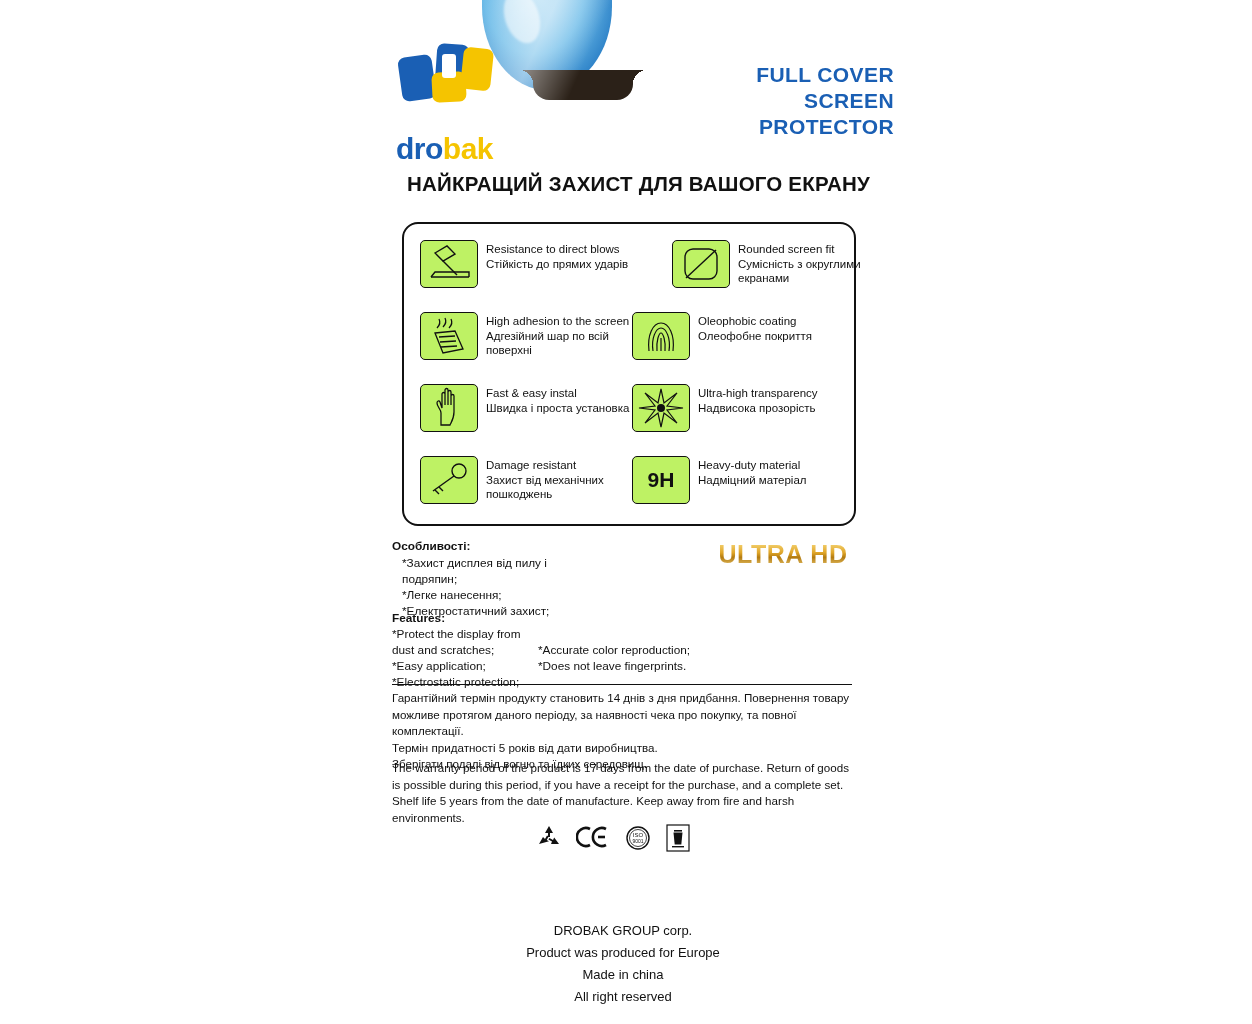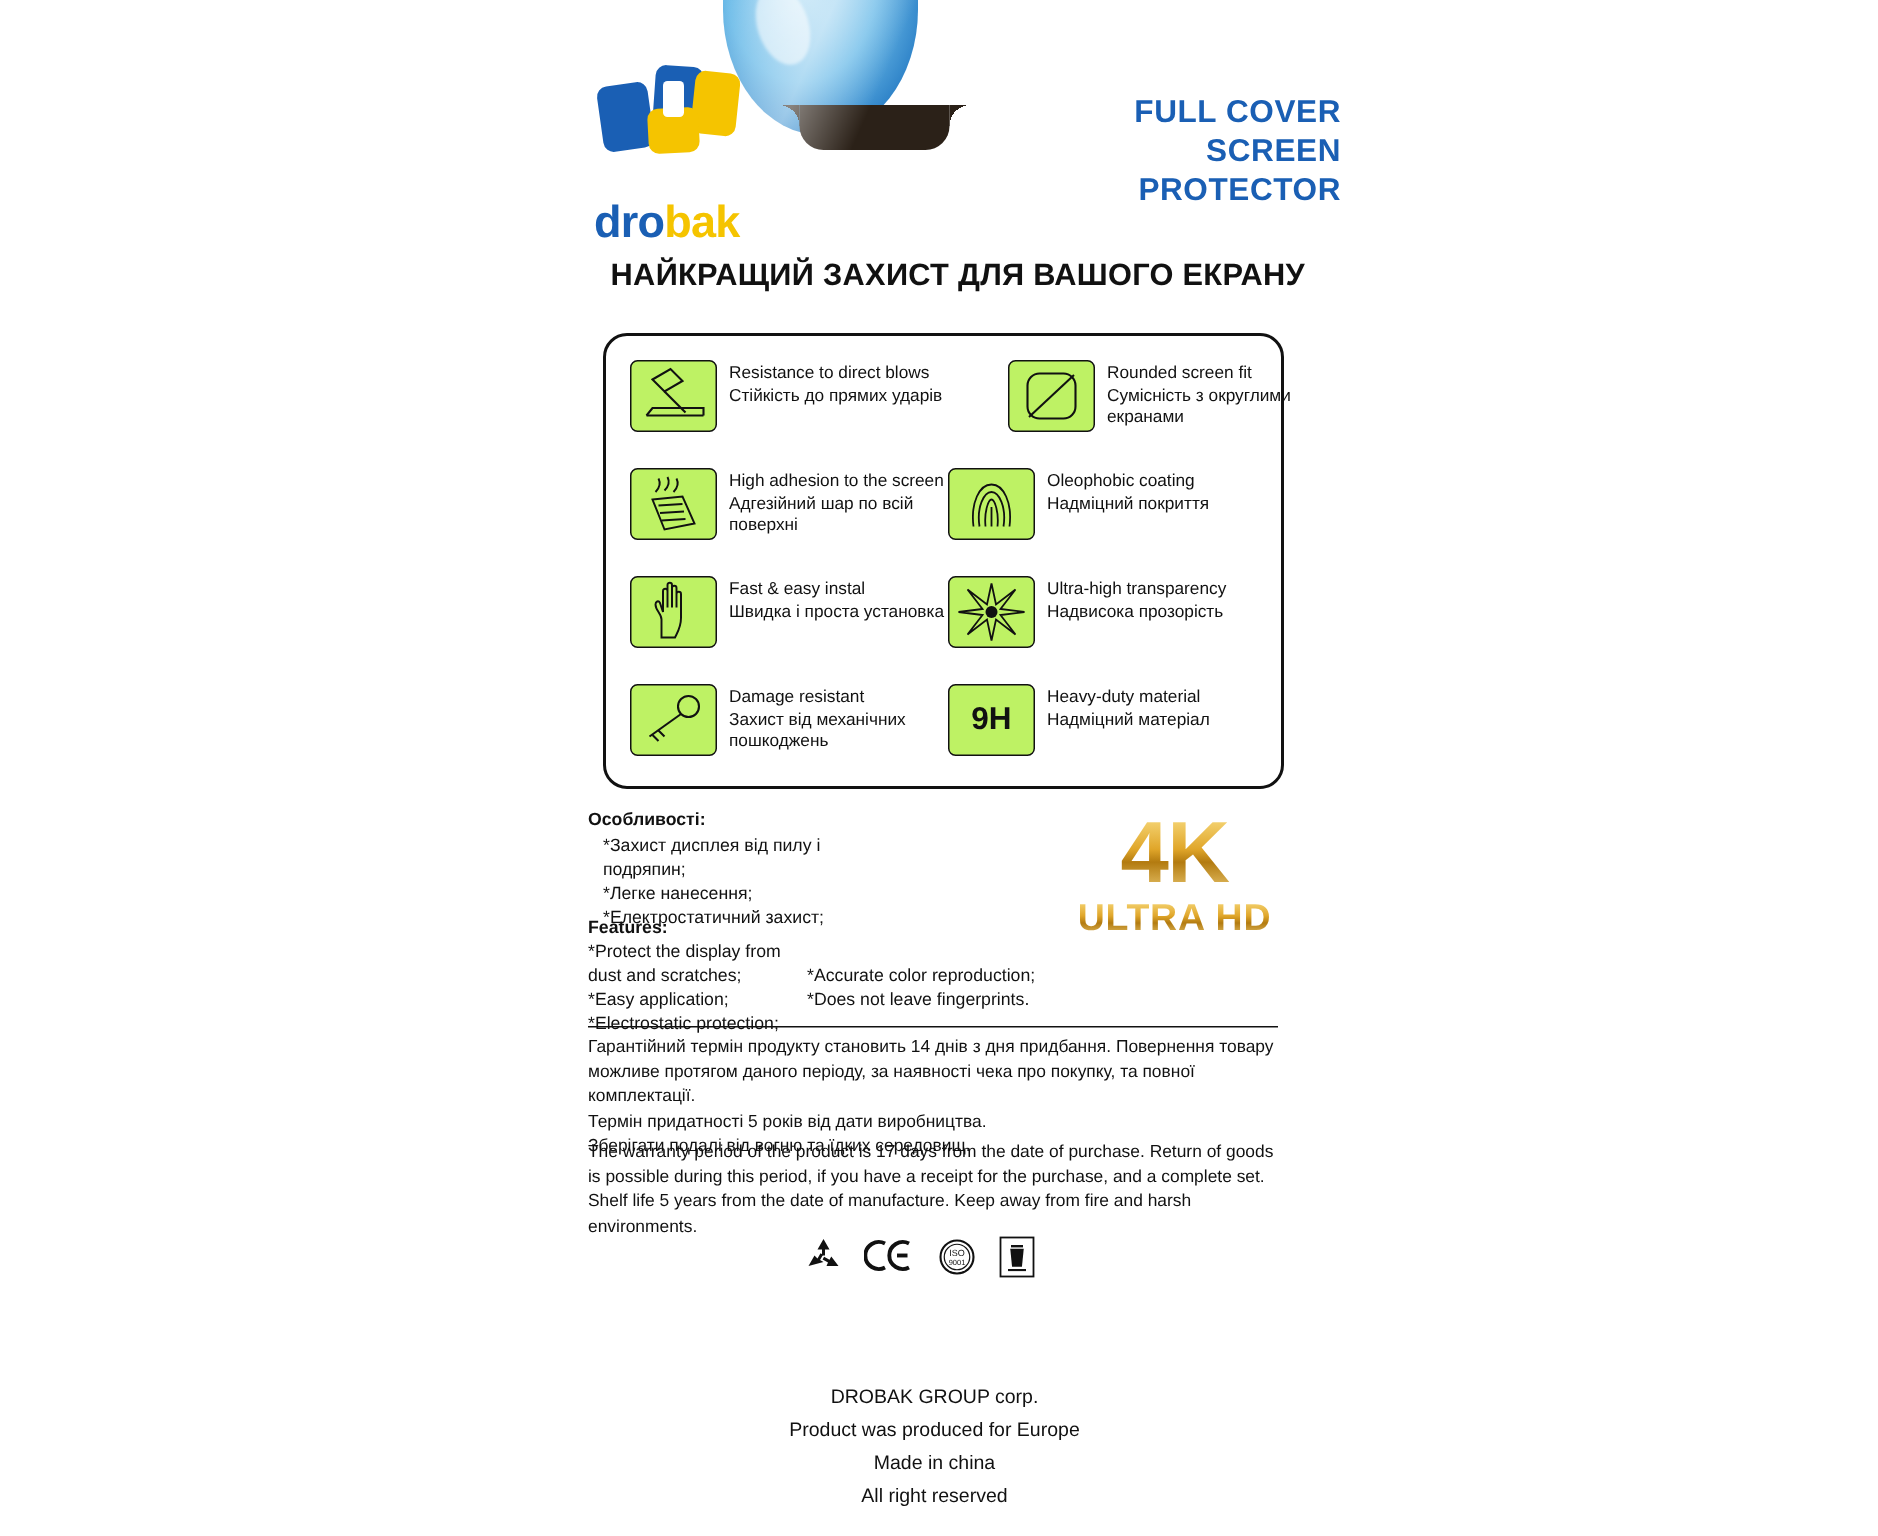--- a/index.html
+++ b/index.html
@@ -413,21 +413,21 @@
               <g stroke="#111" stroke-width="1.2" fill="none">
             <path d="M16 38 c-2 -16 4 -28 12 -28 c8 0 14 12 12 28"></path>
             <path d="M20 38 c-2 -13 3 -23 8 -23 c5 0 10 10 8 23"></path>
             <path d="M24 38 c-1 -10 2 -18 4 -18 c2 0 5 8 4 18"></path>
             <path d="M28 38 v-13"></path>
           </g>
             </svg>
         </div>
         <div class="txt">
           <span class="en">Oleophobic coating</span>
-          <span class="ua">Надміцний покриття</span>
+          <span class="ua">Олеофобне покриття</span>
         </div>
       </div>
 
       <div class="feat" style="left:16px; top:160px; width:212px;">
         <div class="icon-box">
           <svg class="ico-svg" viewBox="0 0 56 46">
               <g stroke="#111" stroke-width="1.3" fill="none">
             <path d="M20 40 v-12 c0 -4 -4 -6 -4 -10 c0 -2 2 -3 3 -1 l2 6 v-14 c0 -2 3 -2 3 0 v11 v-15 c0 -2 3 -2 3 0 v15 v-13 c0 -2 3 -2 3 0 v13 v-9 c0 -2 3 -2 3 0 v16 c0 6 -2 9 -4 13 z"></path>
           </g>
             </svg>
@@ -502,21 +502,20 @@
         <div>*Electrostatic protection;</div>
       </div>
       <div class="en-b">
         <div>*Accurate color reproduction;</div>
         <div>*Does not leave fingerprints.</div>
       </div>
     </div>
   </div>
 
   <div class="badge4k">
-    <div class="k4">4K</div>
     <div class="uhd">ULTRA HD</div>
   </div>
 
   <div class="hr hr-top"></div>
 
   <div class="warranty-ua" style="white-space:pre-line;">Гарантійний термін продукту становить 14 днів з дня придбання. Повернення товару можливе протягом даного періоду, за наявності чека про покупку, та повної комплектації.
 Термін придатності 5 років від дати виробництва.
 Зберігати подалі від вогню та їдких середовищ.</div>
   <div class="warranty-en" style="white-space:pre-line;">The warranty period of the product is 17 days from the date of purchase. Return of goods is possible during this period, if you have a receipt for the purchase, and a complete set.
 Shelf life 5 years from the date of manufacture. Keep away from fire and harsh environments.</div>

